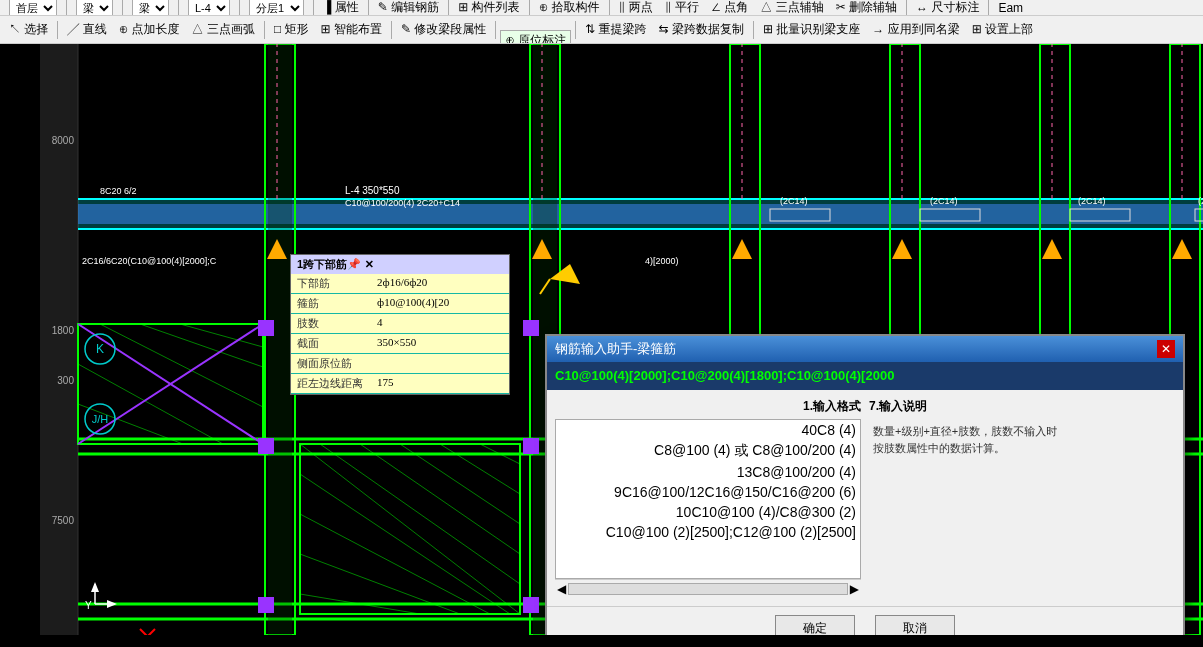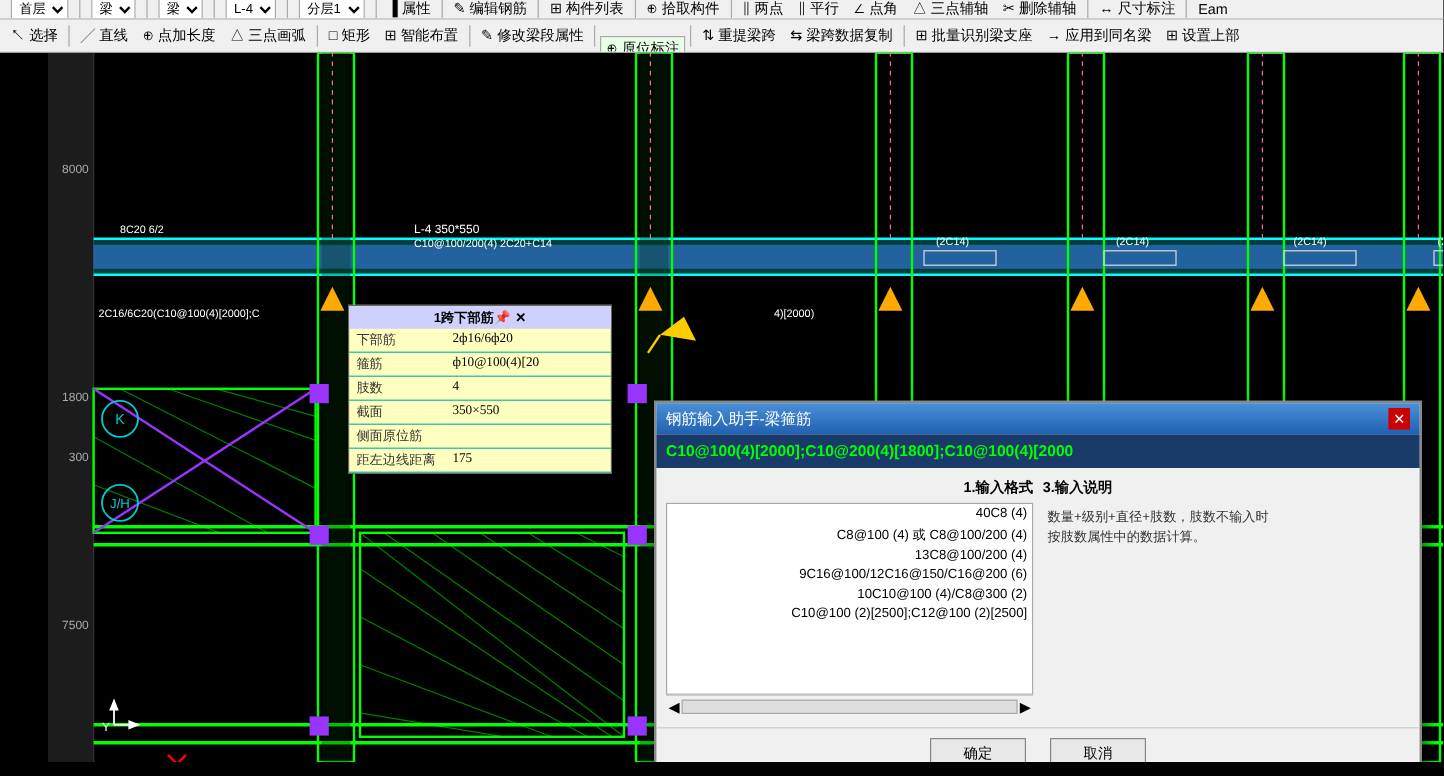--- a/index.html
+++ b/index.html
@@ -73,21 +73,21 @@
       border: 1px solid #666;
       font-size: 11px;
       z-index: 10;
       min-width: 220px;
     }
     #beam-tooltip .tooltip-title {
       background: #d0d0ff;
       padding: 2px 6px;
       font-weight: bold;
       display: flex;
-      justify-content: center;
+      justify-content: flex-start;
       align-items: center;
     }
     #beam-tooltip table {
       border-collapse: collapse;
       width: 100%;
     }
     #beam-tooltip td {
       padding: 2px 6px;
       border-bottom: 1px solid #14b8a6;
       vertical-align: top;
@@ -149,21 +149,21 @@
     }
     #steel-dialog .left-panel {
       flex: 1;
       background: white;
       border: 1px solid #aaa;
       min-height: 160px;
     }
     #steel-dialog .list-item {
       padding: 2px 4px;
       cursor: pointer;
-      font-size: 11px;
+      font-size: 14px;
     }
     #steel-dialog .scrollbar-area {
       display: flex;
       align-items: center;
       border-top: 1px solid #ccc;
       padding: 2px;
       gap: 2px;
     }
     #steel-dialog .scrollbar-track {
       flex: 1;
@@ -439,21 +439,21 @@
           <div class="list-item">10C10@100 (4)/C8@300 (2)</div>
           <div class="list-item">C10@100 (2)[2500];C12@100 (2)[2500]</div>
         </div>
         <div class="scrollbar-area">
           <span style="cursor:pointer;">◀</span>
           <div class="scrollbar-track"></div>
           <span style="cursor:pointer;">▶</span>
         </div>
       </div>
       <div style="flex:1;">
-        <div class="section-title">3.输入说明</div>
+        <div class="section-title">7.输入说明</div>
         <div style="font-size:11px; color:#333; line-height:1.5; padding:4px;">
           数量+级别+直径+肢数，肢数不输入时<br>按肢数属性中的数据计算。
         </div>
       </div>
     </div>
     <div class="dialog-footer">
       <button class="dialog-btn">确定</button>
       <button class="dialog-btn">取消</button>
     </div>
   </div>

